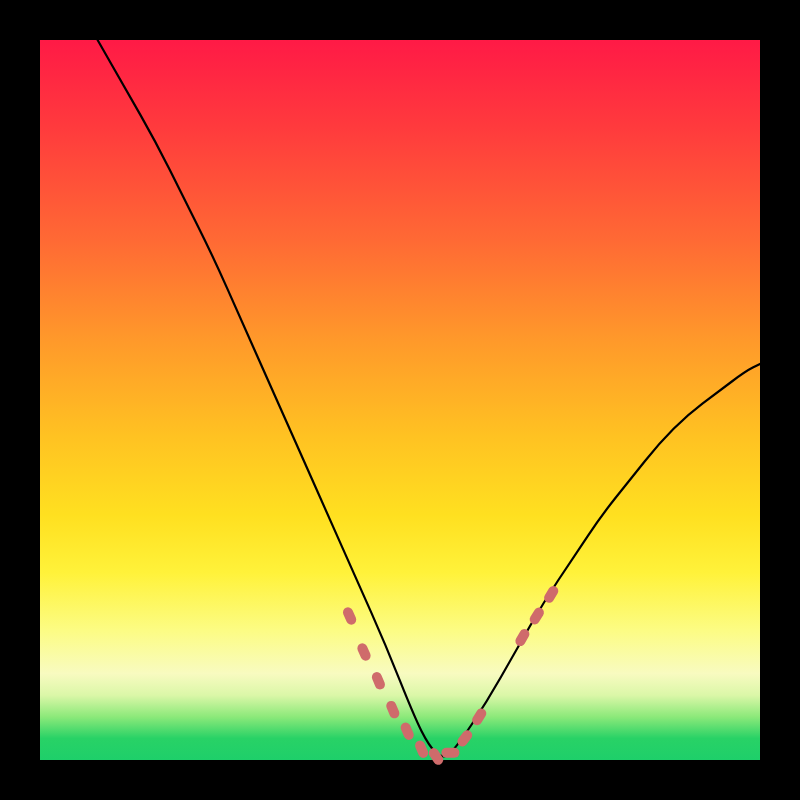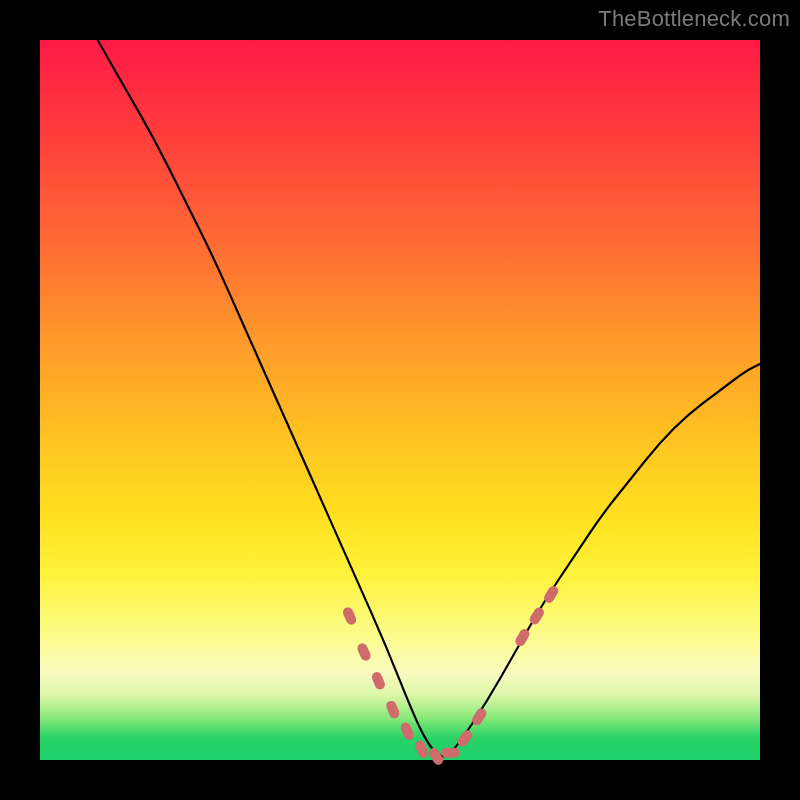--- a/index.html
+++ b/index.html
@@ -57,21 +57,20 @@
     font-weight: 500;
     letter-spacing: 0.2px;
     user-select: none;
   }
 </style>
 </head>
 <body>
 
 <div class="stage">
 
-  <span class="watermark">TheBottleneck.com</span>
 
   <div class="plot">
     <svg viewBox="0 0 720 720" preserveAspectRatio="none">
       <path id="curve-path" fill="none" stroke="#000" stroke-width="2.2" stroke-linecap="round" stroke-linejoin="round" d="M 57.6 0.0 Q 57.6 0.0 72.0 25.2 Q 86.4 50.4 100.8 75.6 Q 115.2 100.8 129.6 129.6 Q 144.0 158.4 158.4 187.2 Q 172.8 216.0 187.2 248.4 Q 201.6 280.8 216.0 313.2 Q 230.4 345.6 244.8 378.0 Q 259.2 410.4 273.6 442.8 Q 288.0 475.2 302.4 507.6 Q 316.8 540.0 331.2 572.4 Q 345.6 604.8 360.0 640.8 Q 374.4 676.8 381.6 691.2 Q 388.8 705.6 396.0 712.8 Q 403.2 720.0 410.4 712.8 Q 417.6 705.6 432.0 684.0 Q 446.4 662.4 460.8 637.2 Q 475.2 612.0 489.6 586.8 Q 504.0 561.6 518.4 540.0 Q 532.8 518.4 547.2 496.8 Q 561.6 475.2 576.0 457.2 Q 590.4 439.2 604.8 421.2 Q 619.2 403.2 633.6 388.8 Q 648.0 374.4 662.4 363.6 Q 676.8 352.8 691.2 342.0 Q 705.6 331.2 712.8 327.6 T 720.0 324.0"></path>
       <g id="markers-group">
           <rect x="300.6" y="571.0" width="18" height="10" rx="5" ry="5" fill="#cf6b6b" transform="rotate(66.0 309.6 576.0)"></rect>
           <rect x="315.0" y="607.0" width="18" height="10" rx="5" ry="5" fill="#cf6b6b" transform="rotate(66.0 324.0 612.0)"></rect>
           <rect x="329.4" y="635.8" width="18" height="10" rx="5" ry="5" fill="#cf6b6b" transform="rotate(67.2 338.4 640.8)"></rect>
           <rect x="343.8" y="664.6" width="18" height="10" rx="5" ry="5" fill="#cf6b6b" transform="rotate(67.2 352.8 669.6)"></rect>
           <rect x="358.2" y="686.2" width="18" height="10" rx="5" ry="5" fill="#cf6b6b" transform="rotate(66.8 367.2 691.2)"></rect>

